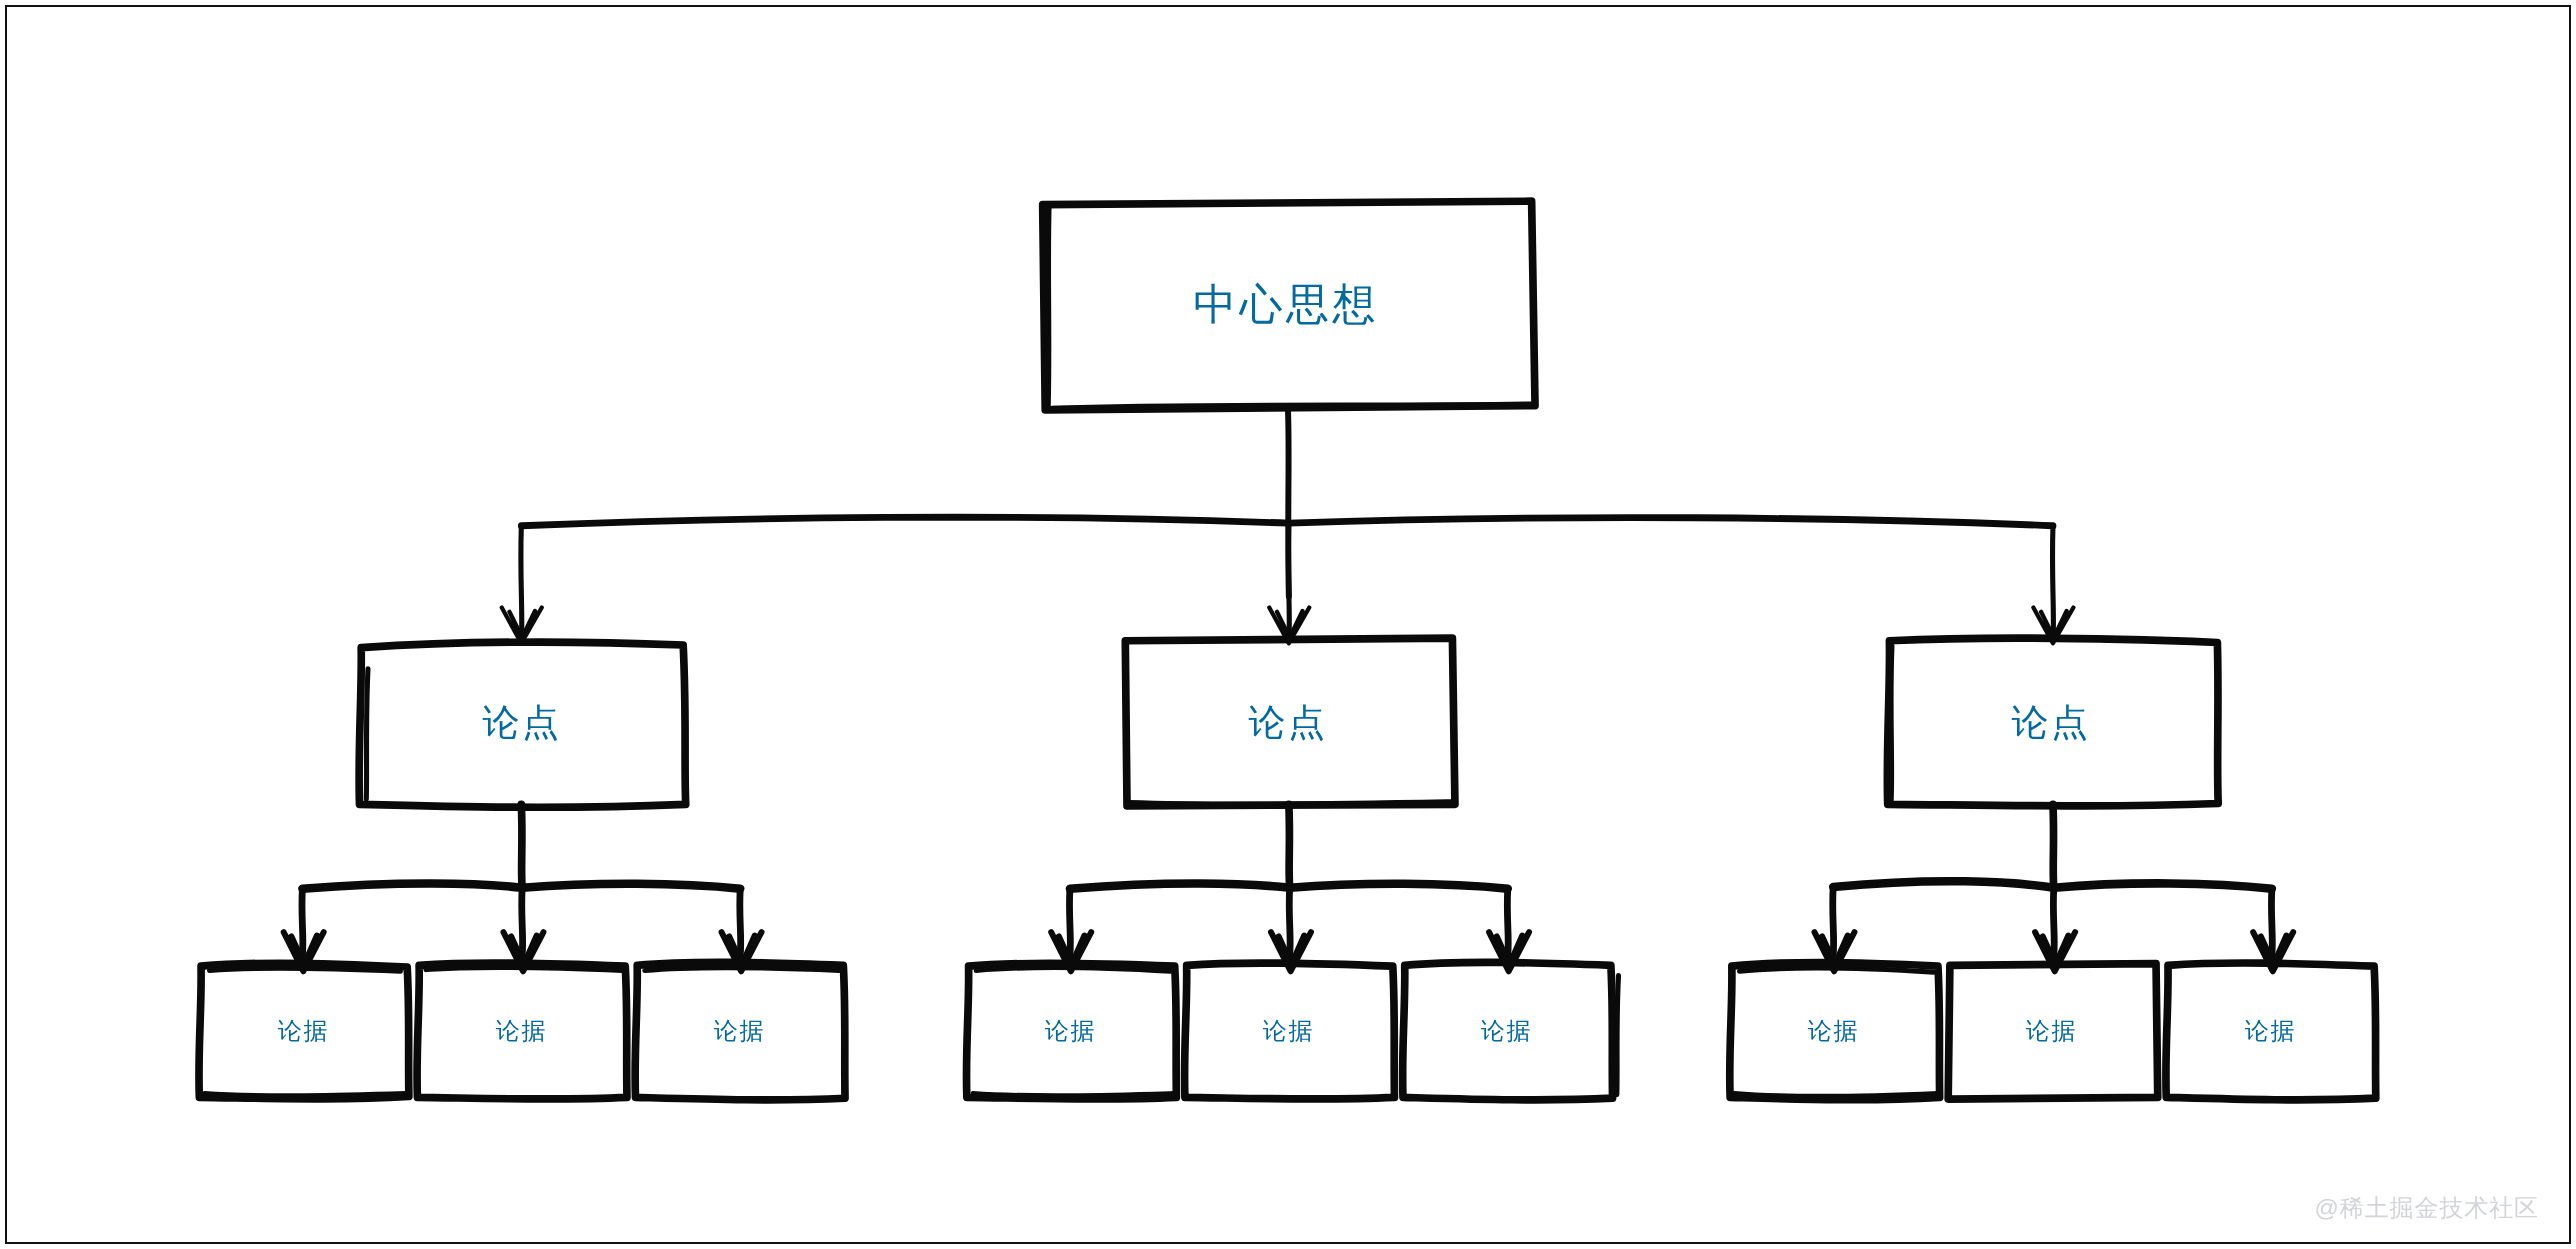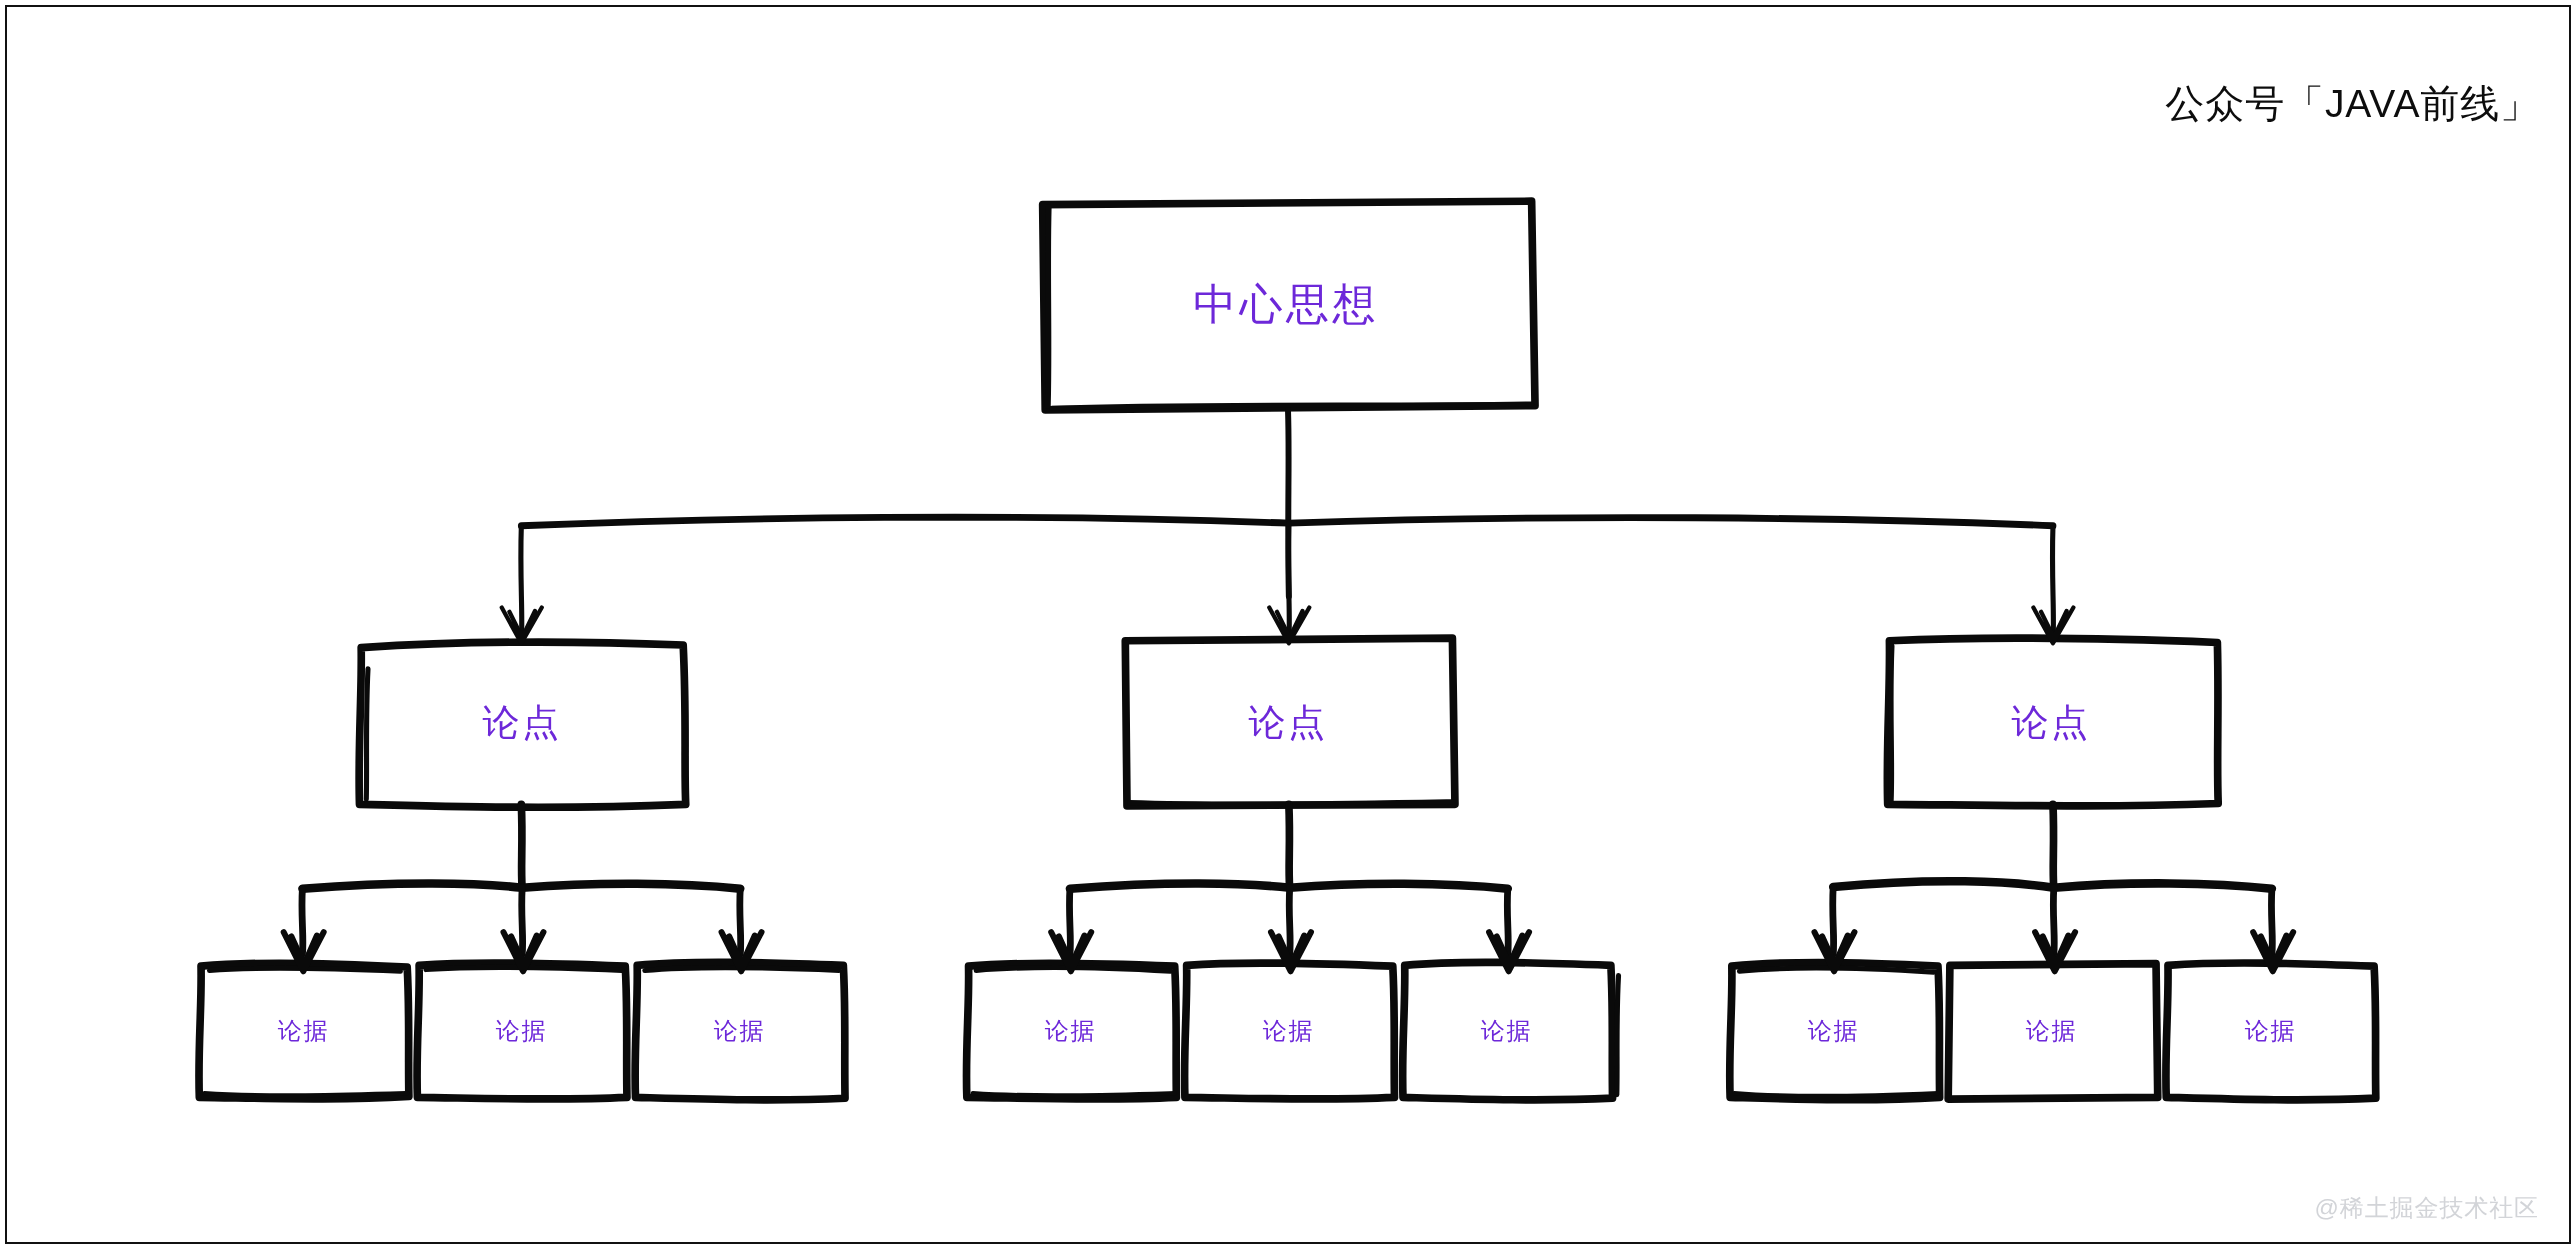--- a/index.html
+++ b/index.html
@@ -36,21 +36,21 @@
     left: 0;
     top: 0;
     width: 2576px;
     height: 1250px;
   }
   .node-label {
     position: absolute;
     display: flex;
     align-items: center;
     justify-content: center;
-    color: #6d28d9;
+    color: #0369a1;
     font-weight: 400;
     white-space: nowrap;
     letter-spacing: 1.7px;
     text-align: center;
   }
   .label-root {
     font-size: 43px;
     letter-spacing: 3.4px;
   }
   .label-mid {
@@ -217,18 +217,17 @@
   <div class="node-label label-leaf" style="left:634px; top:963px; width:211px; height:135px;">论据</div>
 
   <div class="node-label label-leaf" style="left:965px; top:963px; width:211px; height:135px;">论据</div>
   <div class="node-label label-leaf" style="left:1183px; top:963px; width:211px; height:135px;">论据</div>
   <div class="node-label label-leaf" style="left:1401px; top:963px; width:211px; height:135px;">论据</div>
 
   <div class="node-label label-leaf" style="left:1728px; top:963px; width:211px; height:135px;">论据</div>
   <div class="node-label label-leaf" style="left:1946px; top:963px; width:211px; height:135px;">论据</div>
   <div class="node-label label-leaf" style="left:2165px; top:963px; width:211px; height:135px;">论据</div>
 
-  <div id="header-text">公众号「JAVA前线」</div>
 
   <div id="watermark">@稀土掘金技术社区</div>
 
 </div>
 
 
 </body></html>

